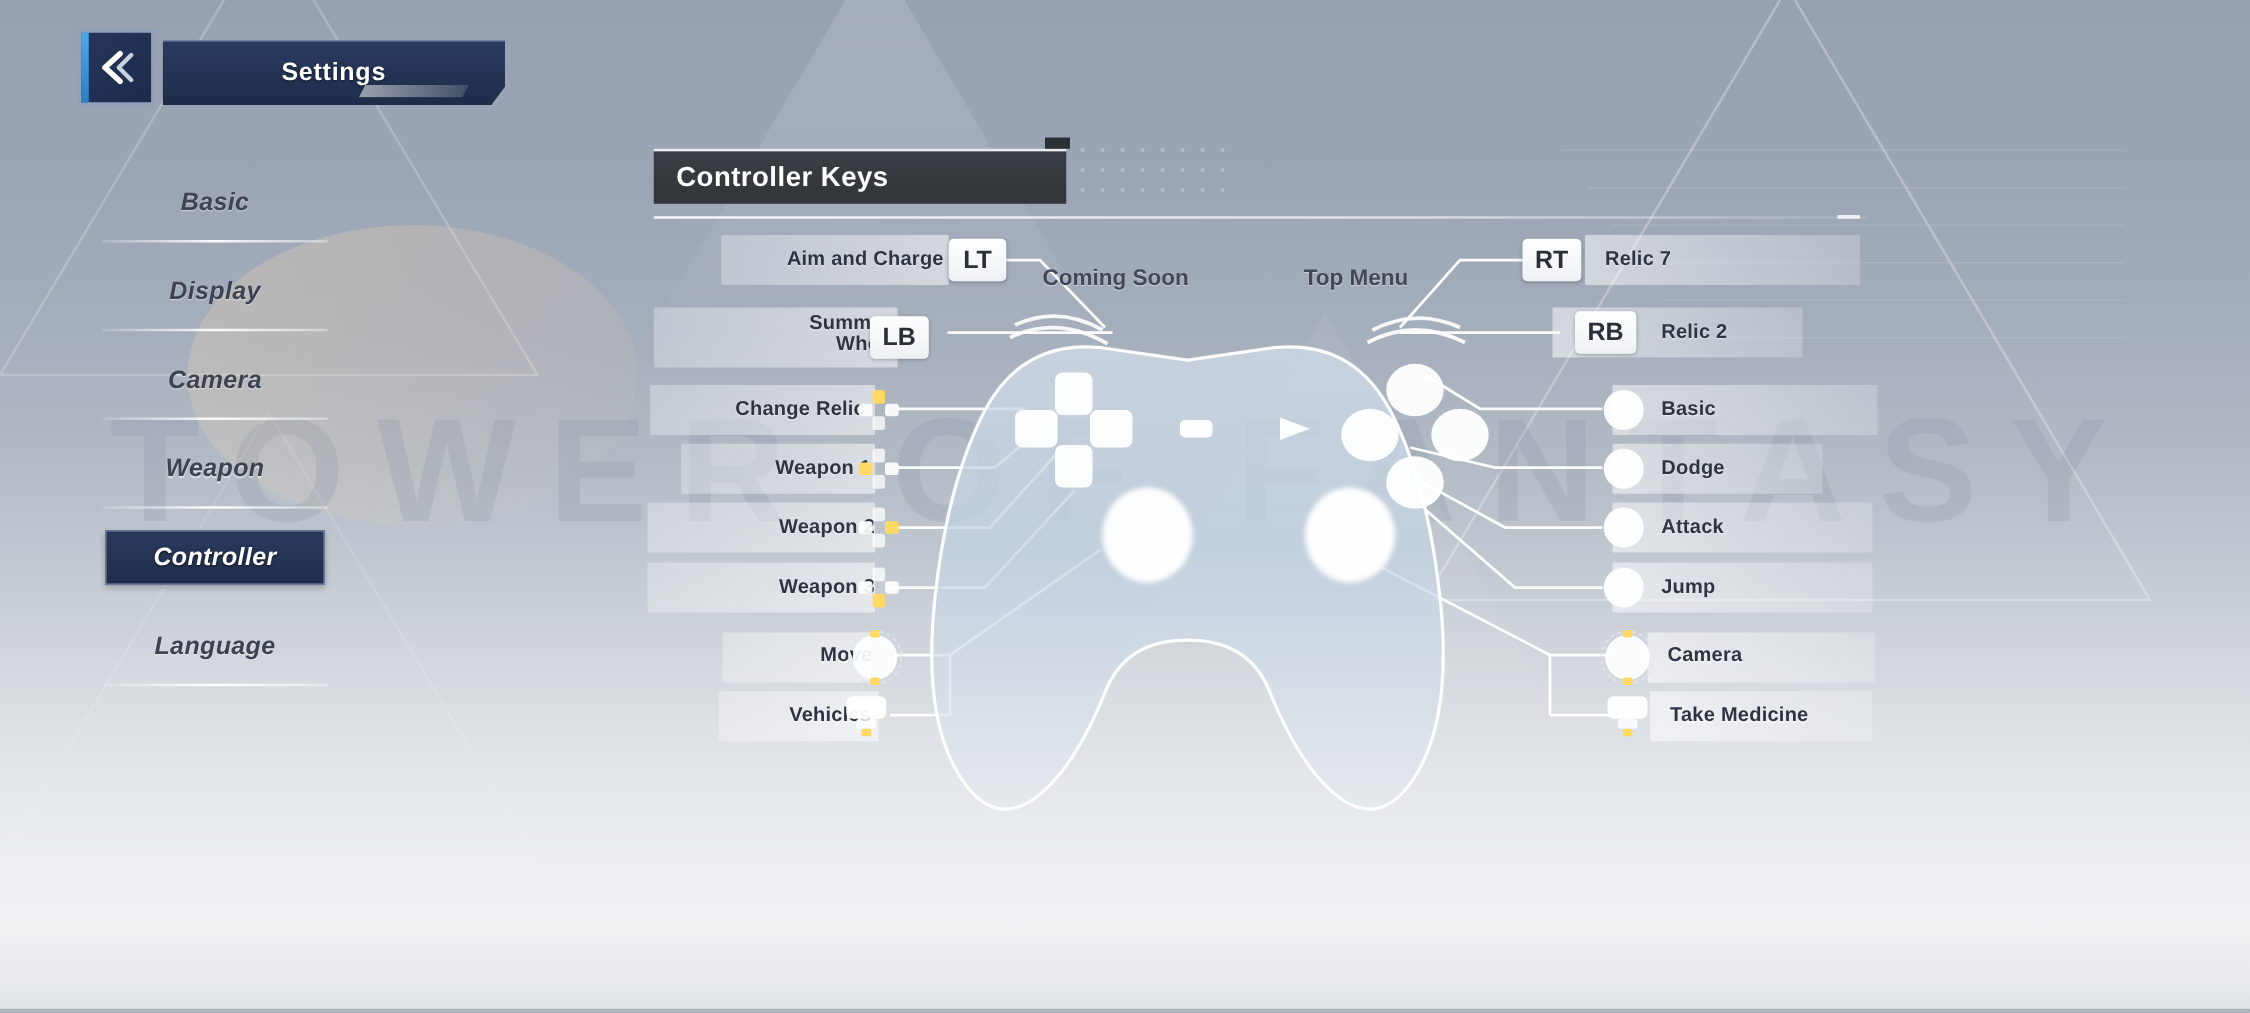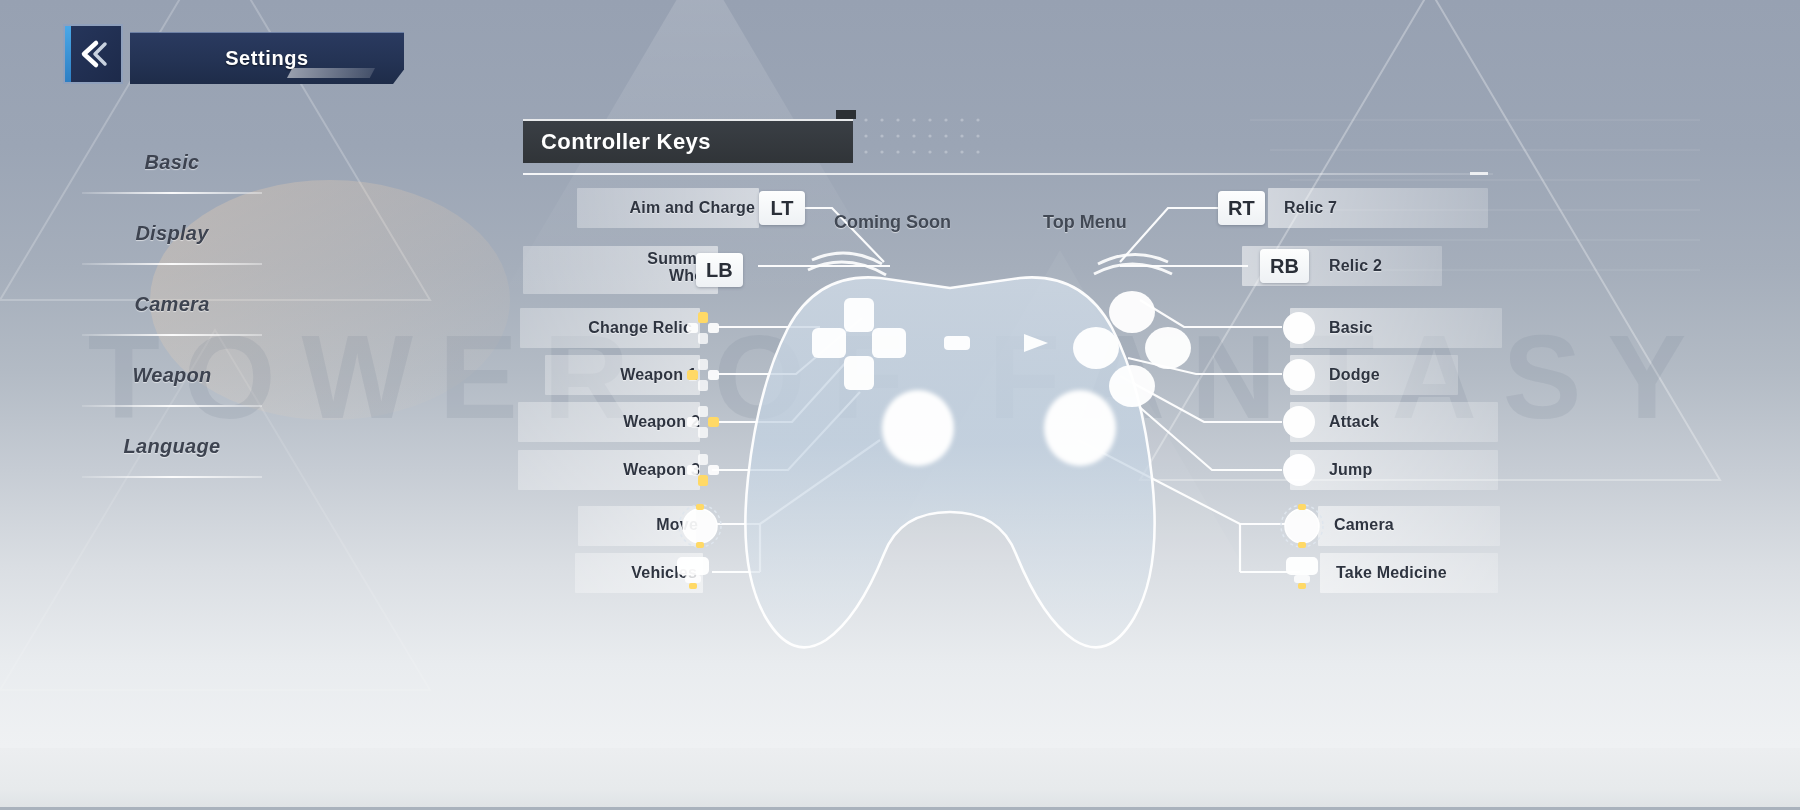--- a/index.html
+++ b/index.html
@@ -263,20 +263,23 @@
       <span class="nav-label">Basic</span>
     </div>
   <div class="nav-item">
       <span class="nav-label">Display</span>
     </div>
   <div class="nav-item">
       <span class="nav-label">Camera</span>
     </div>
   <div class="nav-item">
       <span class="nav-label">Weapon</span>
+    </div>
+  <div class="nav-item active">
+      <span class="nav-label">Controller</span>
     </div>
   <div class="nav-item">
       <span class="nav-label">Language</span>
     </div>
 </div>
 
 <div id="section-header">
   <span class="label">Controller Keys</span>
 </div>
 <div id="header-tab-notch"></div>

